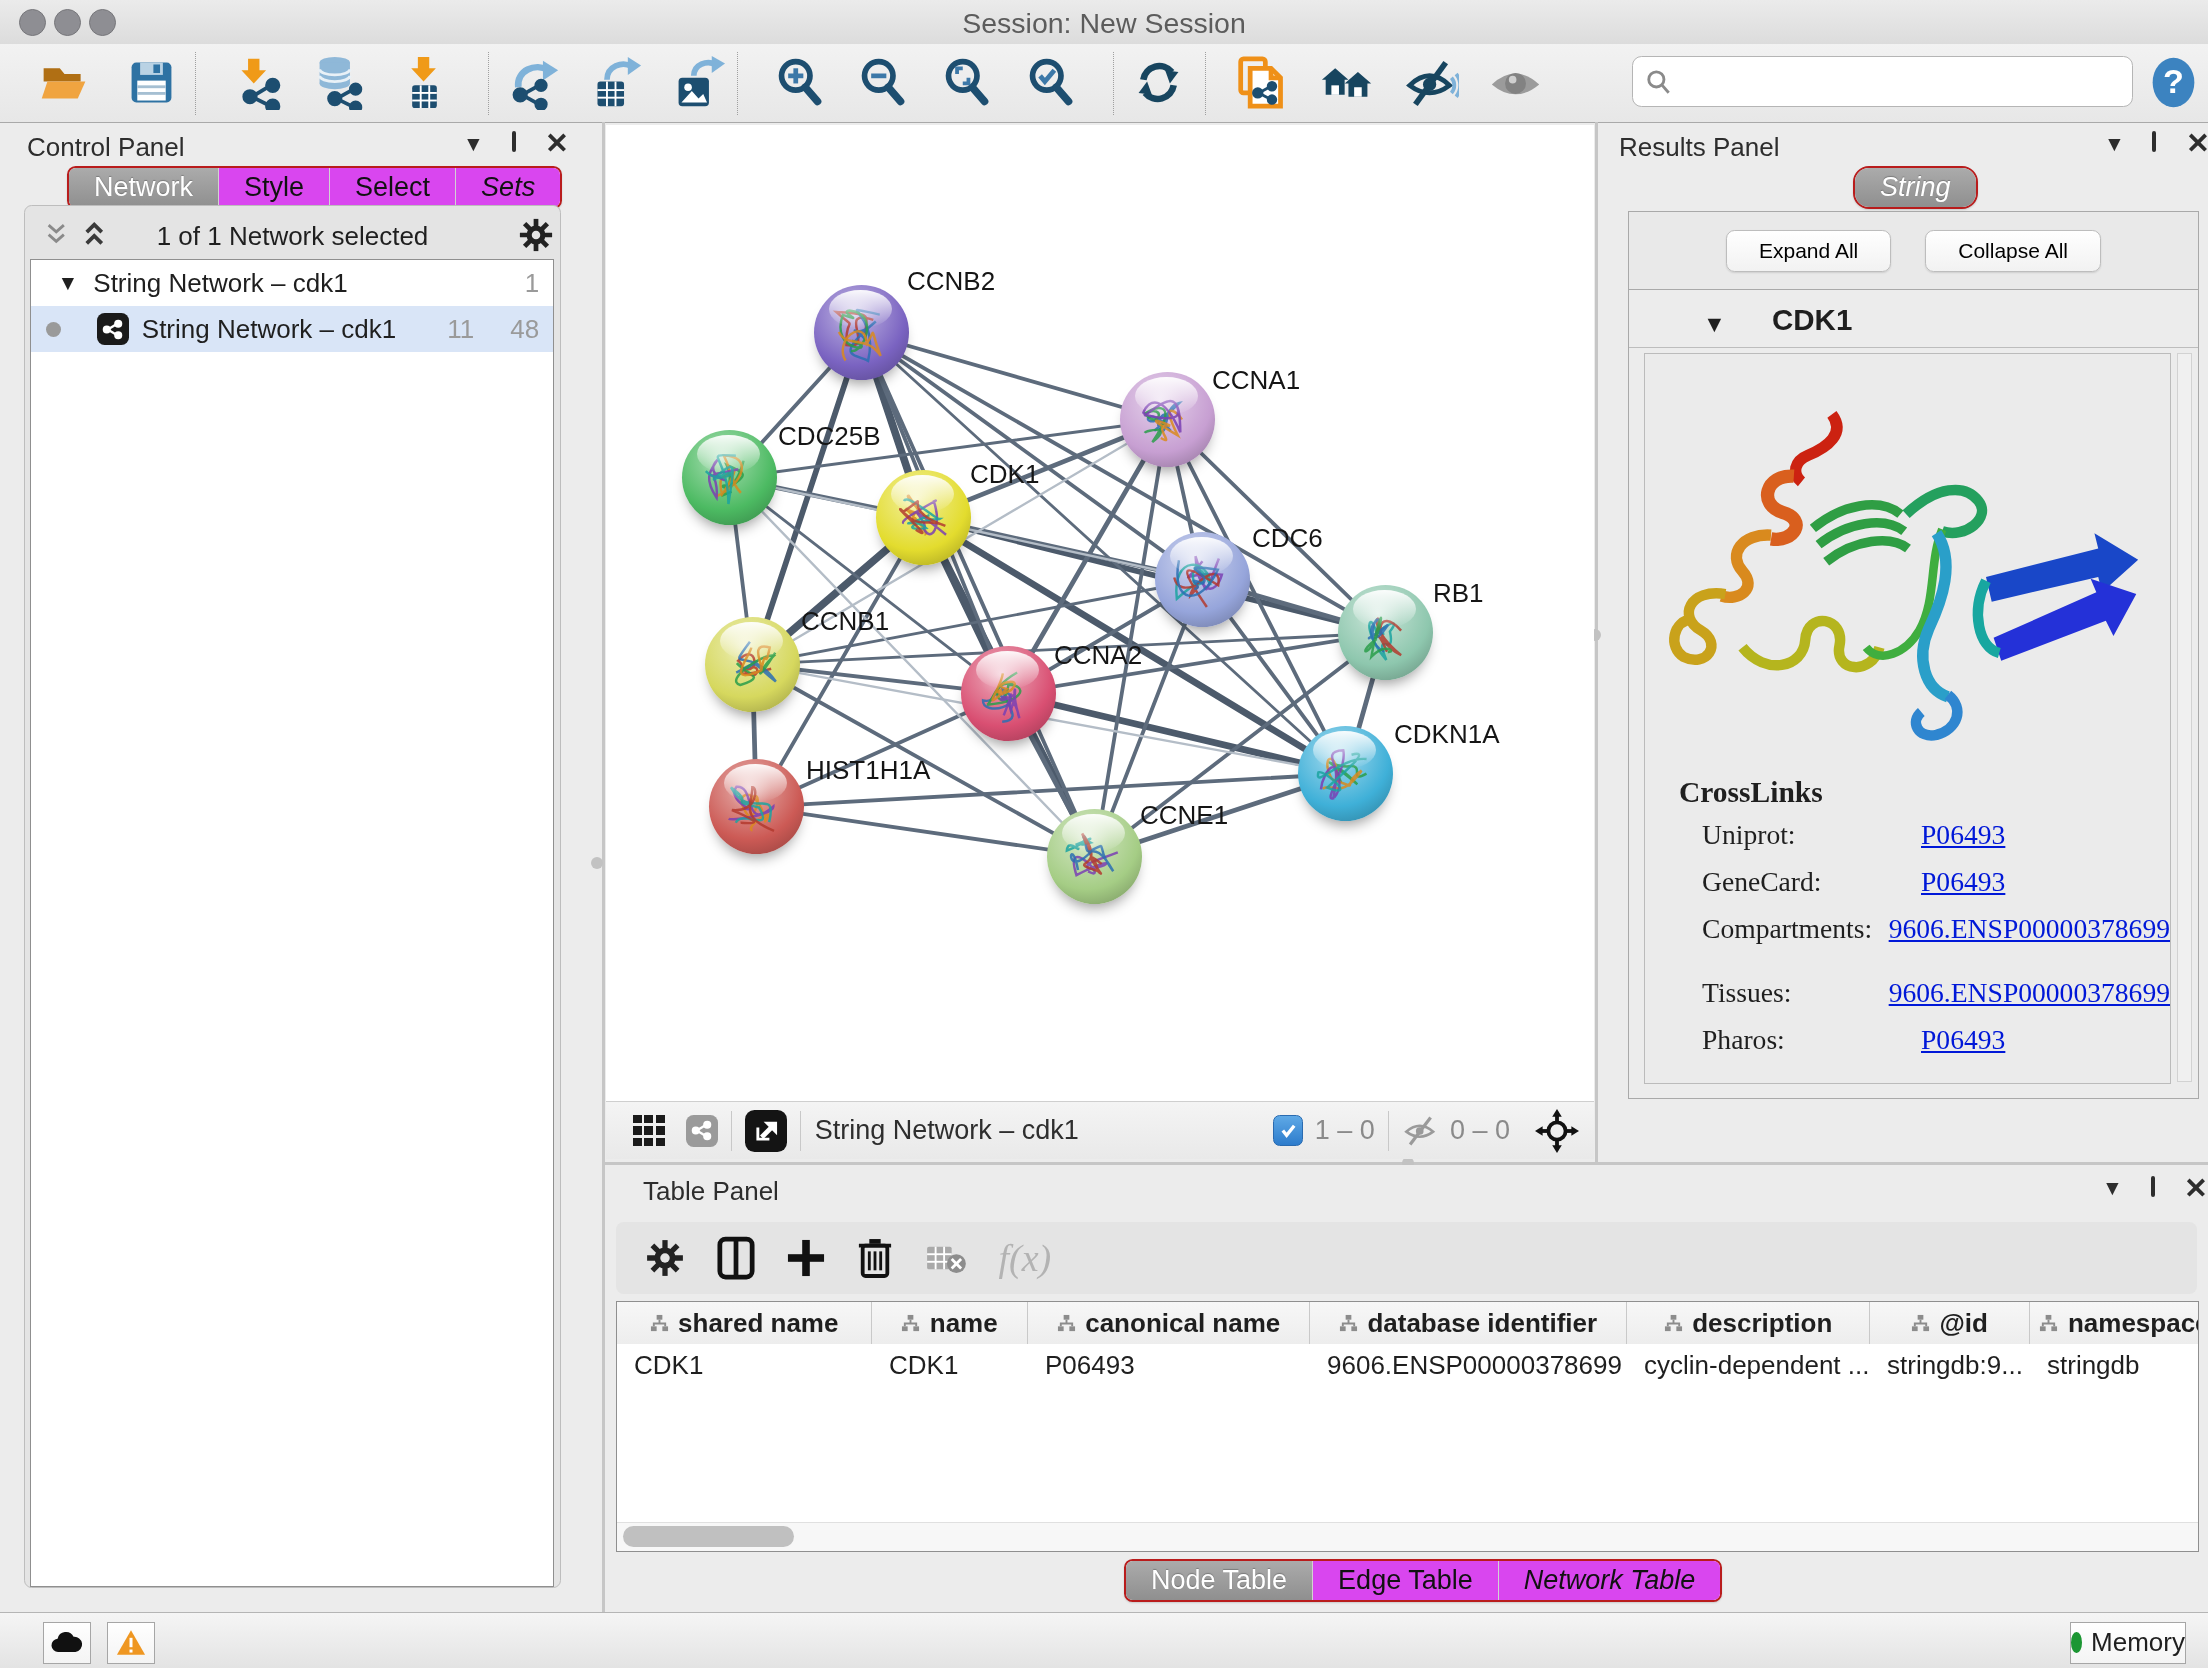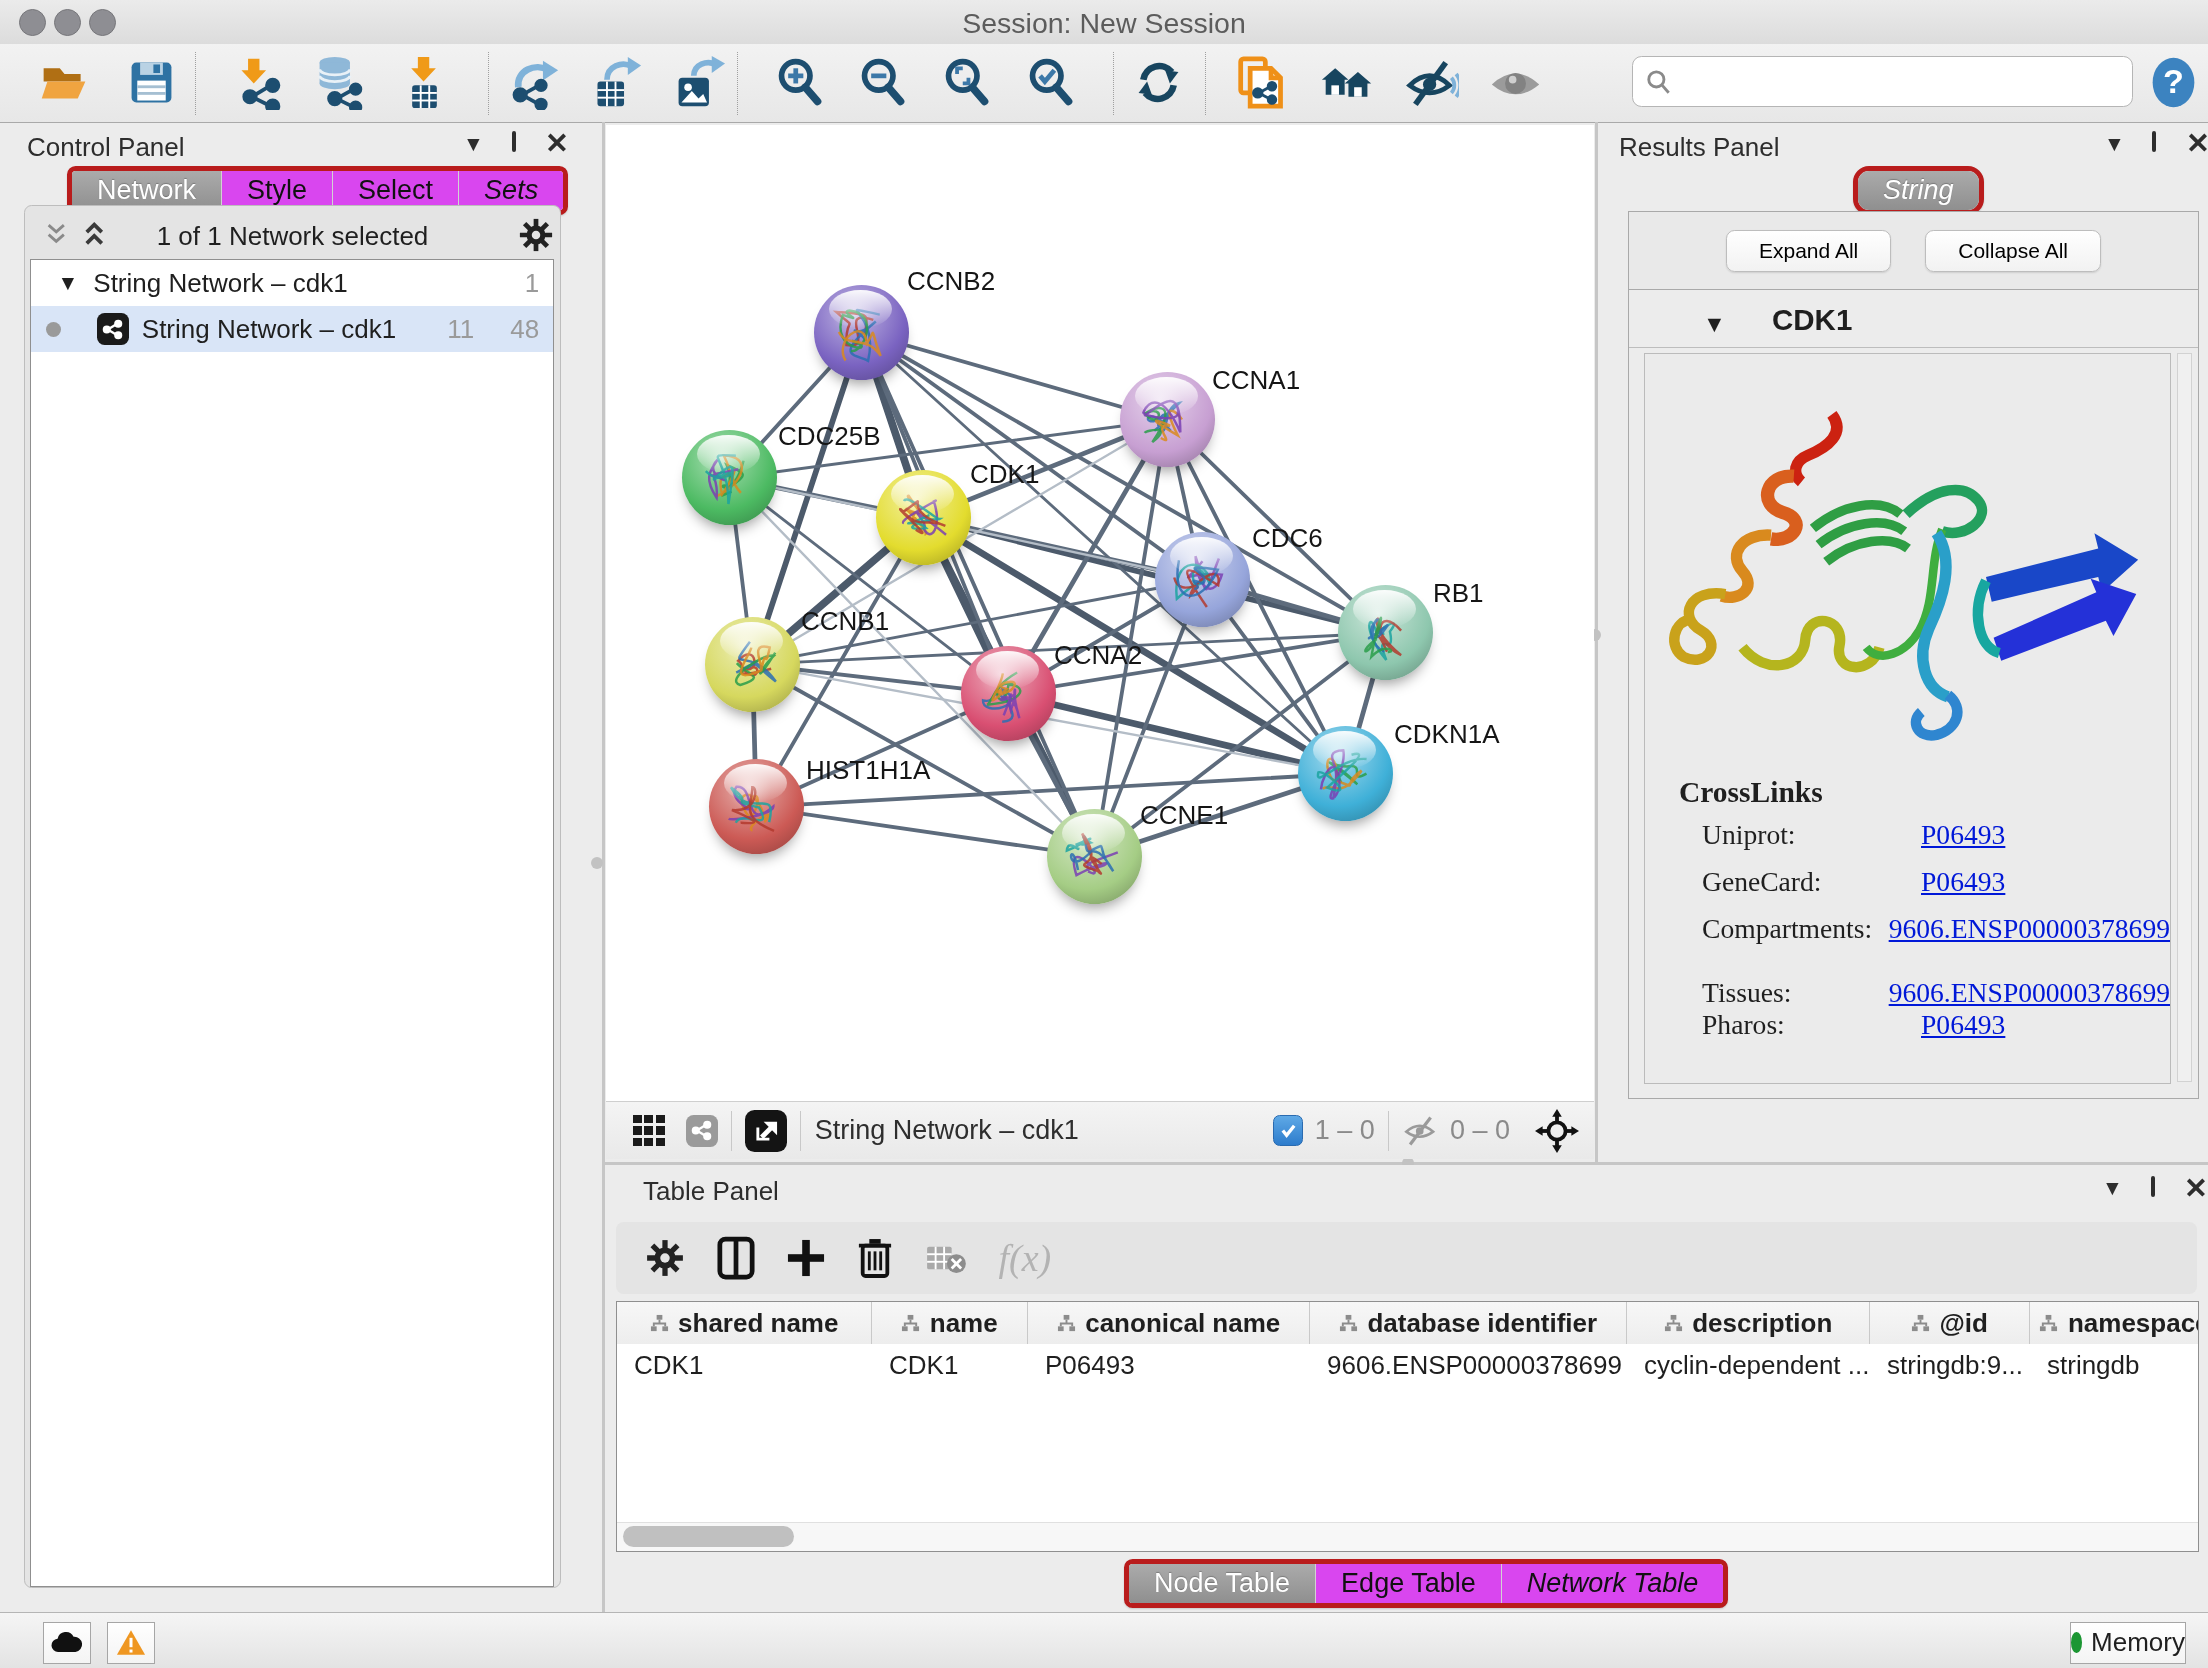--- a/index.html
+++ b/index.html
@@ -20,21 +20,21 @@
   #searchbox{position:absolute;left:1632px;top:12.4px;width:476px;height:49px;background:#fff;
              border:1px solid #b5b5b5;border-radius:9.5px;display:flex;align-items:center;padding:0 11.4px;}
   #searchbox input{border:none;outline:none;font-size:25px;flex:1;background:transparent;
                    font-family:"Liberation Sans",sans-serif;}
   
   .panel-head{font-size:26px;color:#2d2d2d;}
   .winbtn{display:inline-block;text-align:center;color:#2d2d2d;}
   .wb-tri{font-size:21px;}
   .wb-box{width:19px;height:19px;border:2.9px solid #2d2d2d;border-radius:4.8px;}
   .wb-x{font-size:28.5px;font-weight:bold;}
-  .tabgrp{position:absolute;display:flex;background:#fff;border:5px solid #b91c1c;border-radius:8.6px;
+  .tabgrp{position:absolute;display:flex;background:#fff;border:2px solid #b91c1c;border-radius:8.6px;
           overflow:hidden;box-shadow:0 1px 1.9px rgba(0,0,0,.15);}
   .tab{padding:3.8px 25px;font-size:27px;background:#d946ef;color:#111;border-right:1px solid #d2d2d2;
        display:flex;align-items:center;justify-content:center;}
   .tab:last-child{border-right:none;font-style:italic;}
   .tab.sel{background:linear-gradient(#ababab,#8f8f8f);color:#fff;text-shadow:0 -1px 1px rgba(0,0,0,.25);}
   
   #cp-box{left:24px;top:205px;width:535px;height:1381px;background:#e4e4e4;border:1px solid #bdbdbd;border-radius:7.6px;}
   #cp-list{left:29.5px;top:259px;width:522px;height:1326px;background:#fff;border:1.9px solid #8f8f8f;}
   .treerow{position:relative;height:46px;display:flex;align-items:center;font-size:26px;}
   .treerow .cnt{color:#9a9a9a;}
@@ -556,21 +556,21 @@
             <a class="serif xl-link">P06493</a>
           </div>
           <div style="display: flex; margin-bottom: 15px;">
             <span class="serif xl-label" style="width: 219px;">GeneCard:</span>
             <a class="serif xl-link">P06493</a>
           </div>
           <div style="display: flex; margin-bottom: 32px;">
             <span class="serif xl-label" style="width: 219px;">Compartments:</span>
             <a class="serif xl-link">9606.ENSP00000378699</a>
           </div>
-          <div style="display: flex; ">
+          <div style="display: flex; margin-bottom: 15px;">
             <span class="serif xl-label" style="width: 219px;">Tissues:</span>
             <a class="serif xl-link">9606.ENSP00000378699</a>
           </div>
           <div style="display: flex; margin-bottom: 15px;">
             <span class="serif xl-label" style="width: 219px;">Pharos:</span>
             <a class="serif xl-link">P06493</a>
           </div>
         </div>
     </div>
     <div style="position:absolute;right:5.7px;top:63px;width:13.3px;height:727px;background:#f0f0f0;border:1px solid #d2d2d2"></div>

